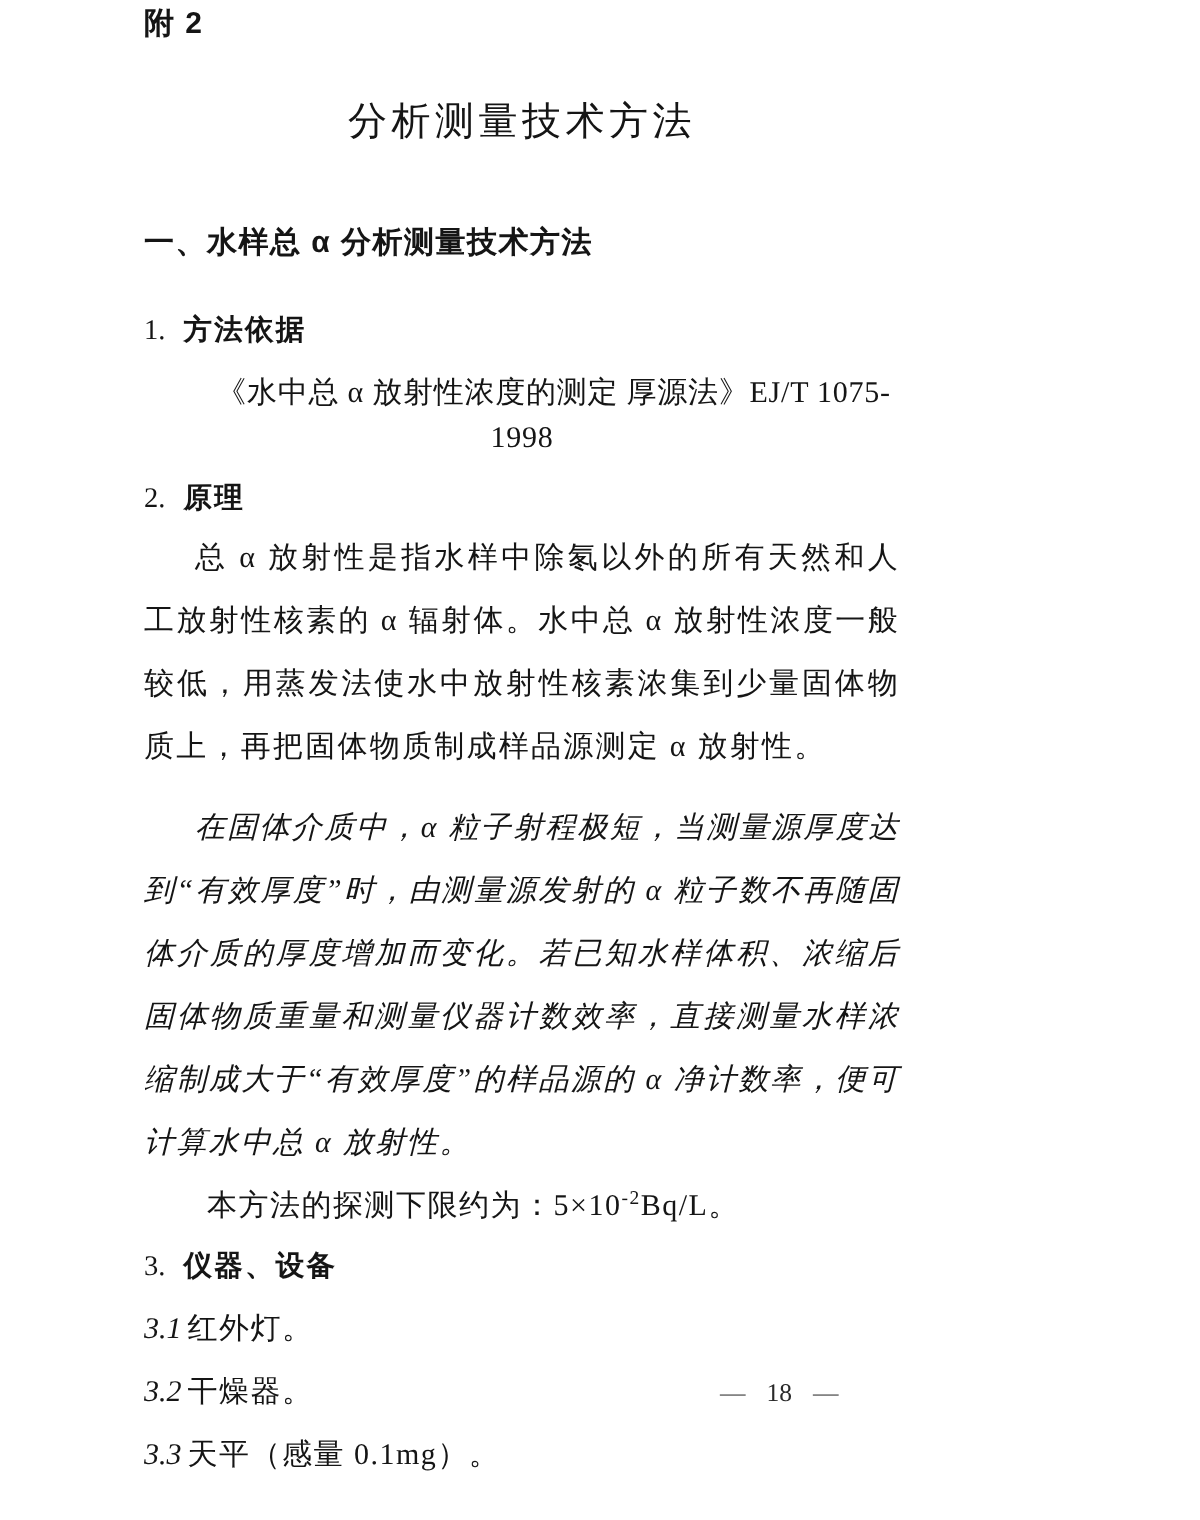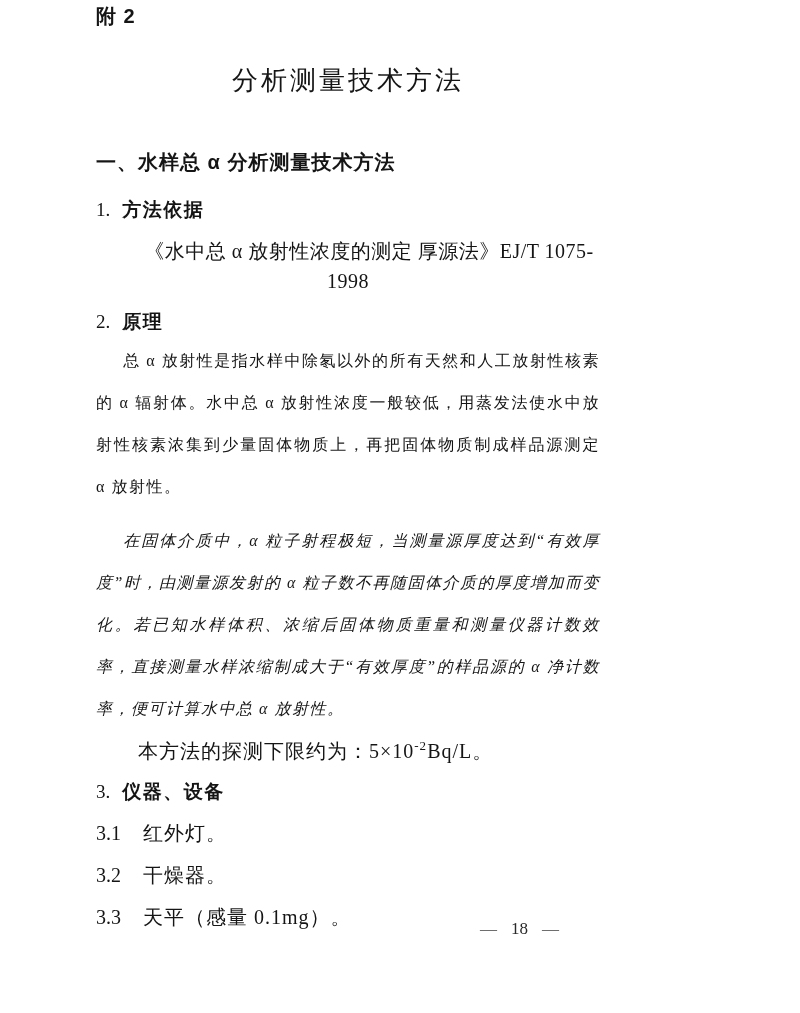--- a/index.html
+++ b/index.html
@@ -50,33 +50,33 @@
     font-family: "Liberation Serif", serif;
     font-weight: normal;
     display: inline-block;
     margin-right: 12px;
   }
   .sec-heading .sec-label {
     font-family: "Liberation Sans", sans-serif;
     font-weight: bold;
     letter-spacing: 1.5px;
   }
-  .sec1-heading { margin-top: 20px; }
+  .sec1-heading { margin-top: 31px; }
   .sec2-heading { margin-top: 12px; }
   .sec3-heading { margin-top: 6px; }
   .citation {
     margin-top: 12px;
     font-size: 20px;
     line-height: 30px;
     text-indent: 2.1em;
     letter-spacing: 0.5px;
     text-align: center;
   }
   .para {
-    font-size: 16px;
+    font-size: 20px;
     line-height: 42px;
     text-align: justify;
     text-justify: inter-ideograph;
     text-indent: 1.7em;
     letter-spacing: 1.5px;
   }
   .para-1 { margin-top: 4px; }
   .para-2 { margin-top: 12px; font-style: italic; }
   .para-det {
     font-size: 20px;
@@ -90,22 +90,23 @@
     line-height: 0;
   }
   .equip-item {
     font-size: 20px;
     line-height: 30px;
     margin-top: 12px;
     letter-spacing: 1px;
   }
   .equip-item .item-num {
     display: inline-block;
-    margin-right: 22px;
+    margin-right: 4px;
     letter-spacing: 0;
+    font-style: italic;
   }
   .footer {
     position: absolute;
     right: 105px;
     bottom: 74px;
     font-size: 17px;
     line-height: 20px;
     color: #2a2a2a;
     letter-spacing: 0;
     display: flex;

